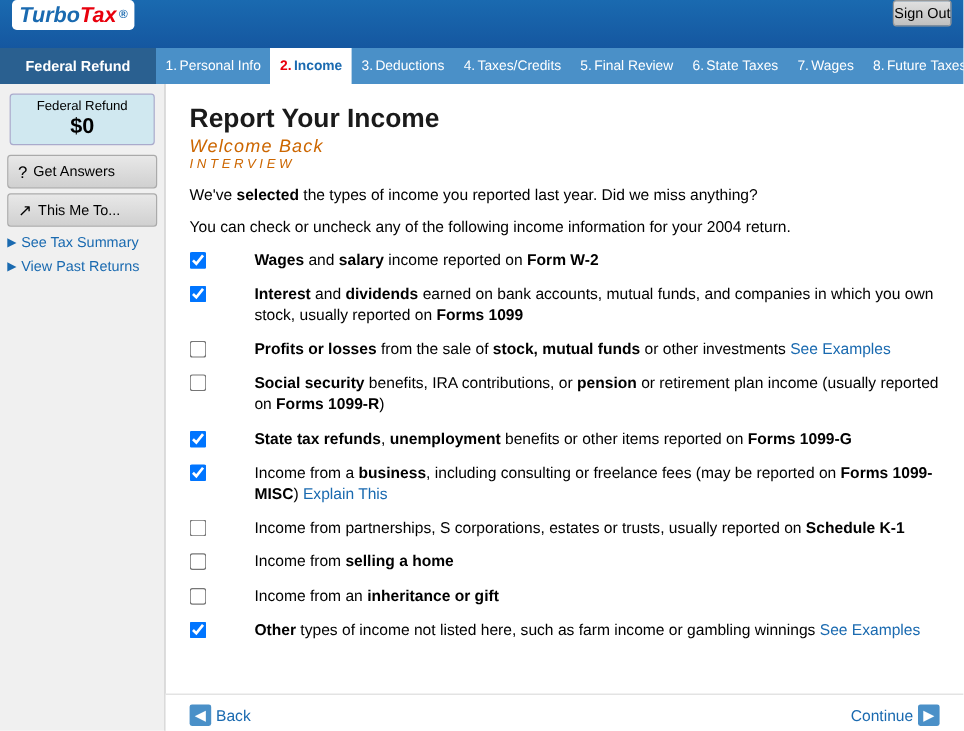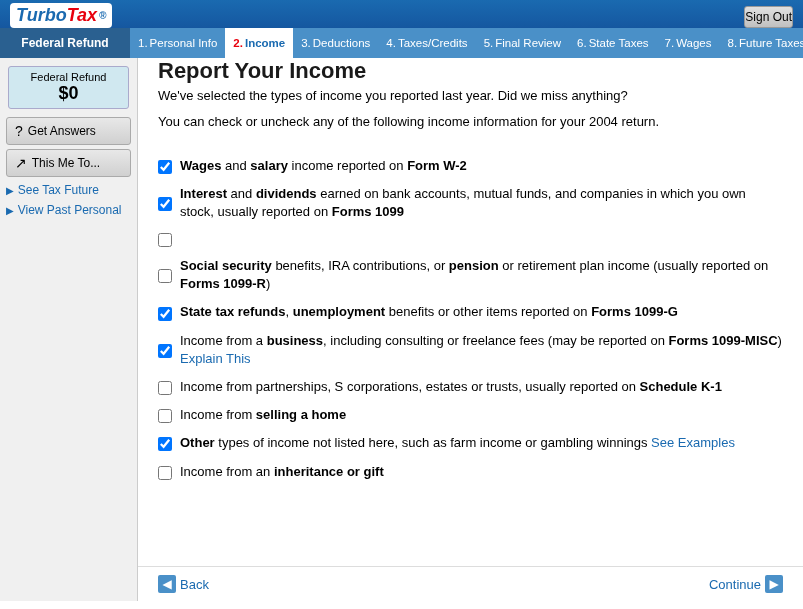--- a/index.html
+++ b/index.html
@@ -1,23 +1,23 @@
 <!DOCTYPE html>
 <html><head>
   <meta charset="utf-8">
   <style>
     * { margin: 0; padding: 0; box-sizing: border-box; }
     body { font-family: Arial, sans-serif; font-size: 13px; background: #fff; width: 803px; height: 609px; overflow: hidden; }
 
     
     #header {
       background: linear-gradient(to bottom, #1a6ab0, #1557a0);
-      height: 28px;
-      display: flex;
-      align-items: flex-end;
+      height: 40px;
+      display: flex;
+      align-items: flex-start;
       justify-content: space-between;
       padding: 0 10px;
     }
     #logo {
       background: #fff;
       border-radius: 4px;
       padding: 2px 6px;
       display: flex;
       align-items: center;
     }
@@ -129,21 +129,21 @@
     }
     .sidebar-link .arrow {
       color: #1a6ab0;
       font-size: 10px;
       margin-right: 4px;
     }
 
     
     #main {
       flex: 1;
-      padding: 0 20px;
+      padding: 16px 20px;
       overflow-y: auto;
     }
     #page-title {
       font-size: 22px;
       font-weight: bold;
       color: #1a1a1a;
       margin-bottom: 2px;
     }
     #welcome-back {
       font-size: 15px;
@@ -156,35 +156,36 @@
       display: block;
       font-size: 11px;
       letter-spacing: 3px;
       color: #cc6600;
     }
     #intro-text {
       font-size: 13px;
       margin-bottom: 8px;
       line-height: 1.5;
     }
-    #intro-text b { font-weight: normal; }
+    #intro-text b { font-weight: bold; }
     #sub-text {
       font-size: 13px;
-      margin-bottom: 28px;
+      margin-bottom: 12px;
     }
 
     .income-list {
       list-style: none;
     }
     .income-item {
       display: flex;
-      align-items: center;
+      align-items: flex-start;
       margin-bottom: 10px;
       font-size: 13px;
       line-height: 1.4;
+      gap: 32px;
     }
     .income-item input[type="checkbox"] {
       margin-right: 8px;
       margin-top: 2px;
       flex-shrink: 0;
       width: 14px;
       height: 14px;
       cursor: pointer;
     }
     .income-item label {
@@ -286,31 +287,35 @@
     <div class="sidebar-btn">
       <span class="btn-icon">?</span>
       <span>Get Answers</span>
     </div>
     <div class="sidebar-btn">
       <span class="btn-icon">↗</span>
       <span>This Me To...</span>
     </div>
     <div class="sidebar-link">
       <span class="arrow">▶</span>
-      <span>See Tax Future</span>
+      <span>See Tax Summary</span>
     </div>
     <div class="sidebar-link">
       <span class="arrow">▶</span>
-      <span>View Past Personal</span>
+      <span>View Past Returns</span>
     </div>
   </div>
 
   <div style="flex:1; display:flex; flex-direction:column;">
     <div id="main">
       <h1 id="page-title">Report Your Income</h1>
+      <div id="welcome-back">
+        Welcome Back
+        <span class="interview">INTERVIEW</span>
+      </div>
       <p id="intro-text">
         We've <b>selected</b> the types of income you reported last year. Did we miss anything?
       </p>
       <p id="sub-text">
         You can check or uncheck any of the following income information for your 2004 return.
       </p>
 
       <ul class="income-list">
 
         <li class="income-item">
@@ -322,20 +327,23 @@
 
         <li class="income-item">
           <input type="checkbox" checked="" id="cb-interest" style="">
           <label for="cb-interest">
             <b>Interest</b> and <b>dividends</b> earned on bank accounts, mutual funds, and companies in which you own stock, usually reported on <b>Forms 1099</b>
           </label>
         </li>
 
         <li class="income-item">
           <input type="checkbox" id="cb-profits" style="">
+          <label for="cb-profits">
+            <b>Profits or losses</b> from the sale of <b>stock, mutual funds</b> or other investments <a href="#">See Examples</a>
+          </label>
         </li>
 
         <li class="income-item">
           <input type="checkbox" id="cb-social" style="">
           <label for="cb-social">
             <b>Social security</b> benefits, IRA contributions, or <b>pension</b> or retirement plan income (usually reported on <b>Forms 1099-R</b>)
           </label>
         </li>
 
         <li class="income-item">
@@ -361,30 +369,30 @@
         </li>
 
         <li class="income-item">
           <input type="checkbox" id="cb-selling" style="">
           <label for="cb-selling">
             Income from <b>selling a home</b>
           </label>
         </li>
 
         <li class="income-item">
+          <input type="checkbox" id="cb-inheritance" style="">
+          <label for="cb-inheritance">
+            Income from an <b>inheritance or gift</b>
+          </label>
+        </li>
+
+        <li class="income-item">
           <input type="checkbox" checked="" id="cb-other" style="">
           <label for="cb-other">
             <b>Other</b> types of income not listed here, such as farm income or gambling winnings <a href="#">See Examples</a>
-          </label>
-        </li>
-
-        <li class="income-item">
-          <input type="checkbox" id="cb-inheritance" style="">
-          <label for="cb-inheritance">
-            Income from an <b>inheritance or gift</b>
           </label>
         </li>
 
       </ul>
     </div>
 
     <div id="footer">
       <div class="nav-btn">
         <span class="arrow-icon">◀</span>
         <span>Back</span>

